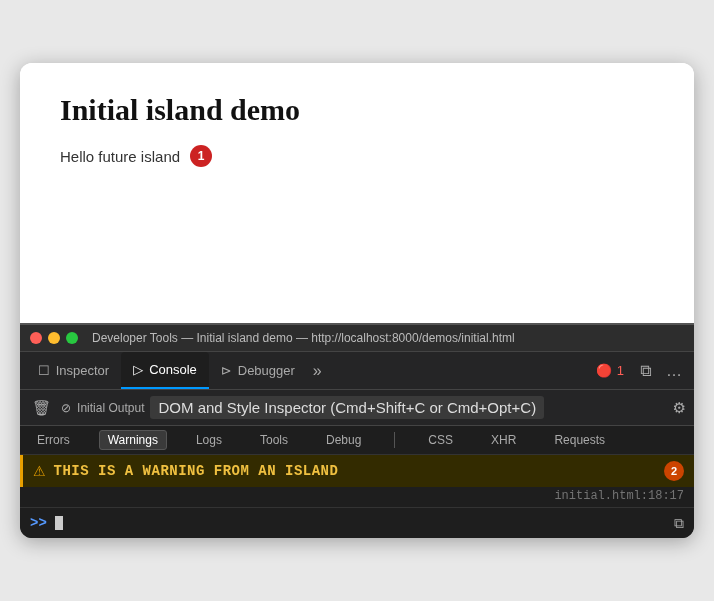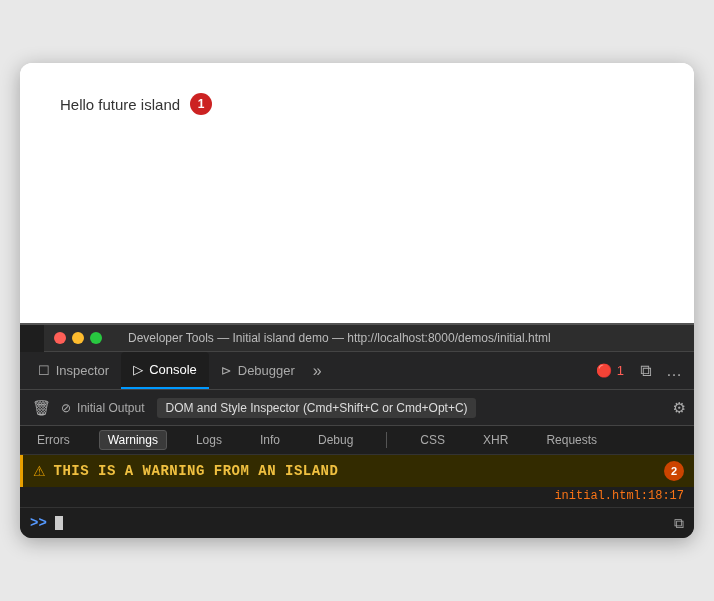--- a/index.html
+++ b/index.html
@@ -58,23 +58,22 @@
     
     .devtools {
       background: #1e1e1e;
       border-top: 2px solid #555;
     }
     .devtools-titlebar {
       background: #2d2d2d;
       padding: 6px 10px;
       display: flex;
       align-items: center;
-      gap: 20px;
+      gap: 8px;
       border-bottom: 1px solid #444;
-      margin-left: 24px;
     }
     .traffic-lights {
       display: flex;
       gap: 6px;
       align-items: center;
     }
     .tl {
       width: 12px;
       height: 12px;
       border-radius: 50%;
@@ -170,25 +169,24 @@
     .filter-label {
       color: #aaa;
       font-size: 12px;
       display: flex;
       align-items: center;
       gap: 4px;
     }
     .tooltip-popup {
       background: #3a3a3a;
       color: #ddd;
-      font-size: 12px;
+      font-size: 15px;
       padding: 3px 8px;
       border-radius: 3px;
       white-space: nowrap;
-      margin-left: 7px;
     }
     .toolbar-gear {
       color: #aaa;
       font-size: 15px;
       cursor: pointer;
       margin-left: auto;
     }
 
     
     .filter-row {
@@ -252,21 +250,21 @@
       width: 20px;
       height: 20px;
       display: flex;
       align-items: center;
       justify-content: center;
       font-size: 11px;
       font-weight: bold;
       flex-shrink: 0;
     }
     .warning-file {
-      color: #f97316;
+      color: #737373;
       font-family: 'Courier New', monospace;
       font-size: 12px;
       margin-left: auto;
       text-align: right;
     }
     .file-line-row {
       display: flex;
       justify-content: flex-end;
       padding: 2px 10px 4px 10px;
       background: #1e1e1e;
@@ -304,20 +302,21 @@
       color: #aaa;
       font-size: 14px;
     }
   </style>
 </head>
 <body>
 
 <div class="outer-container">
 
   <div class="browser-content">
+    <h1 class="page-title">Initial island demo</h1>
     <div class="hello-line">
       <span class="hello-text">Hello future island</span>
       <div class="badge-red">1</div>
     </div>
   </div>
 
   <div class="devtools">
 
     <div class="devtools-titlebar">
       <div class="traffic-lights">
@@ -358,21 +357,21 @@
         <span class="filter-label">Initial Output</span>
         <span class="tooltip-popup">DOM and Style Inspector (Cmd+Shift+C or Cmd+Opt+C)</span>
       </div>
       <div class="toolbar-gear">⚙</div>
     </div>
 
     <div class="filter-row">
       <button class="filter-btn">Errors</button>
       <button class="filter-btn active">Warnings</button>
       <button class="filter-btn">Logs</button>
-      <button class="filter-btn">Info</button>
+      <button class="filter-btn">Tools</button>
       <button class="filter-btn">Debug</button>
       <div class="filter-separator"></div>
       <button class="filter-btn">CSS</button>
       <button class="filter-btn">XHR</button>
       <button class="filter-btn">Requests</button>
     </div>
 
     <div class="console-output">
       <div class="warning-line">
         <span class="warning-icon">⚠</span>

